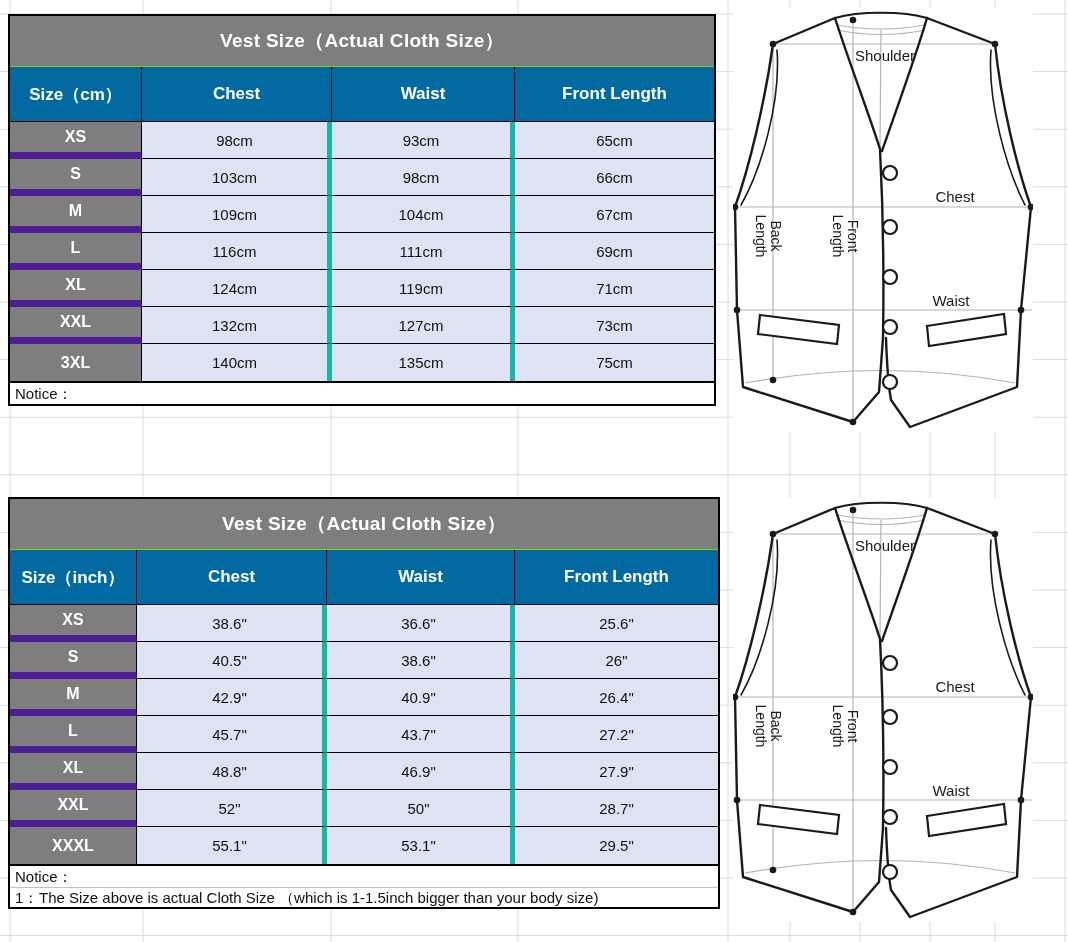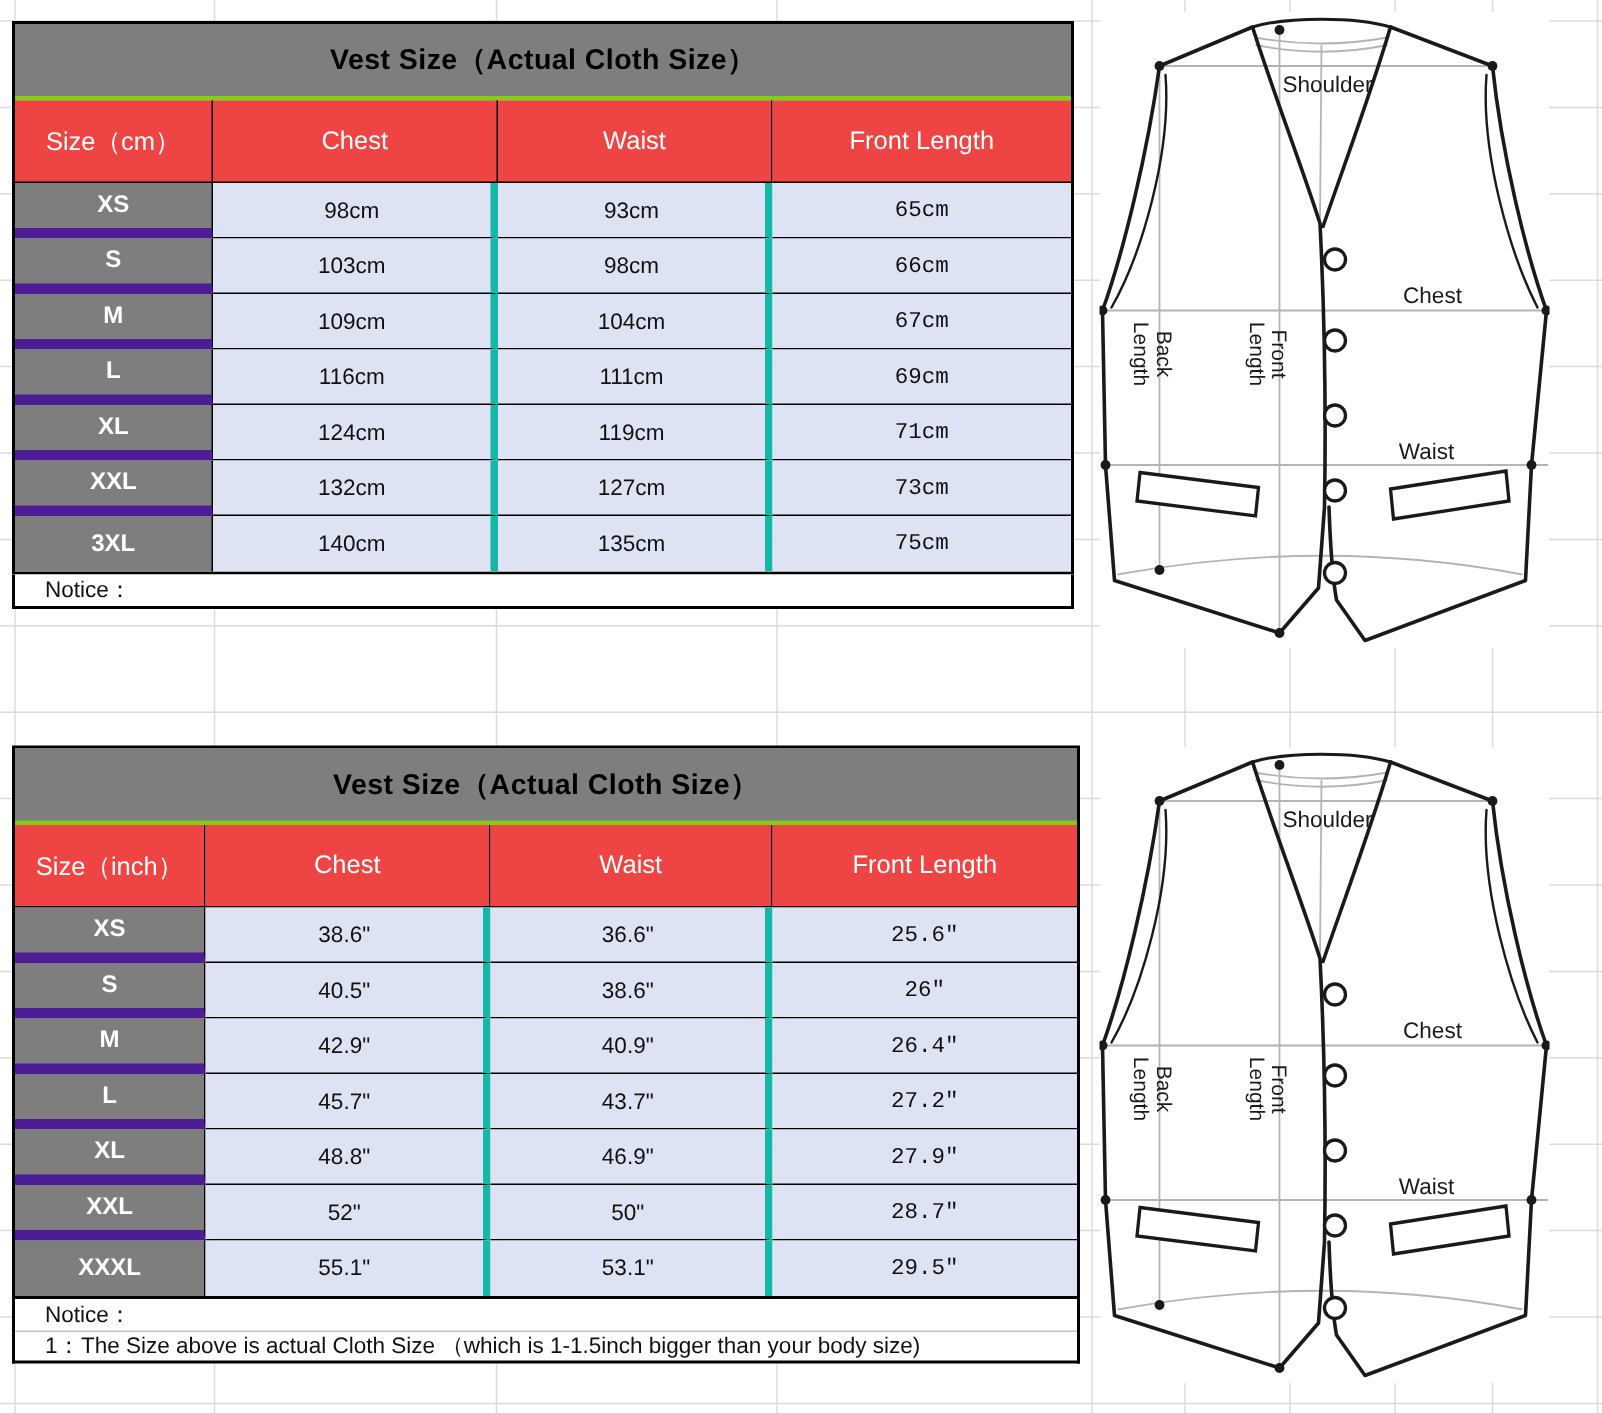--- a/index.html
+++ b/index.html
@@ -4,34 +4,34 @@
 <style>
   html,body{margin:0;padding:0;background:#fff;}
   .sheet{position:relative;width:1068px;height:942px;background:#fff;overflow:hidden;
          font-family:"Liberation Sans",sans-serif;}
   .gridlayer{position:absolute;left:0;top:0;width:1068px;height:942px;}
   .panel{position:absolute;}
   .tbl-frame{border:2px solid #000;}
   table.size-table{border-collapse:separate;border-spacing:0;table-layout:fixed;}
   table.size-table th,table.size-table td{box-sizing:border-box;text-align:center;vertical-align:middle;
       overflow:hidden;white-space:nowrap;}
-  .title-row th{height:51px;background:#7e7e7e;color:#000000;font-size:19px;font-weight:bold;
-      border-bottom:3px solid #84cc16;letter-spacing:.3px;}
-  .head-row th{height:55px;background:#ef4444;color:#fff;font-size:17px;font-weight:normal;
+  .title-row th{height:51px;background:#7e7e7e;color:#ffffff;font-size:19px;font-weight:bold;
+      border-bottom:1px solid #84cc16;letter-spacing:.3px;}
+  .head-row th{height:55px;background:#0369a1;color:#fff;font-size:17px;font-weight:bold;
       border-right:1px solid #000;border-bottom:1px solid #000;}
   .head-row th:last-child{border-right:none;}
   .data-row td{height:37px;font-size:15px;color:#111;background:#dde3f2;
       border-right:5px solid #14b8a6;border-bottom:1px solid #000;}
-  .data-row td:last-child{border-right:none;font-family:Liberation Mono, monospace;}
+  .data-row td:last-child{border-right:none;}
   .data-row:last-child td{border-bottom:none;}
   .data-row td.size-cell{background:#7e7e7e;color:#fff;font-weight:bold;font-size:16px;
       border-bottom:7px solid #4c1d95;border-right:1px solid #000;}
   .data-row:last-child td.size-cell{border-bottom:none;}
   .notice{border:2px solid #000;border-top:none;background:#fff;font-size:15px;color:#111;}
-  .notice .n-line{padding:1px 4px 0 20px;border-bottom:1px solid #c2c2c2;line-height:18px;}
+  .notice .n-line{padding:1px 4px 0 5px;border-bottom:1px solid #c2c2c2;line-height:18px;}
   .notice .n-line:first-child{line-height:20px;}
   .notice .n-line:last-child{border-bottom:none;}
   .notice .n-num{display:inline-block;min-width:24px;}
   .vest-wrap{position:absolute;width:300px;}
   svg text{font-family:"Liberation Sans",sans-serif;}
 </style>
 </head>
 <body>
 
 <div class="sheet">

